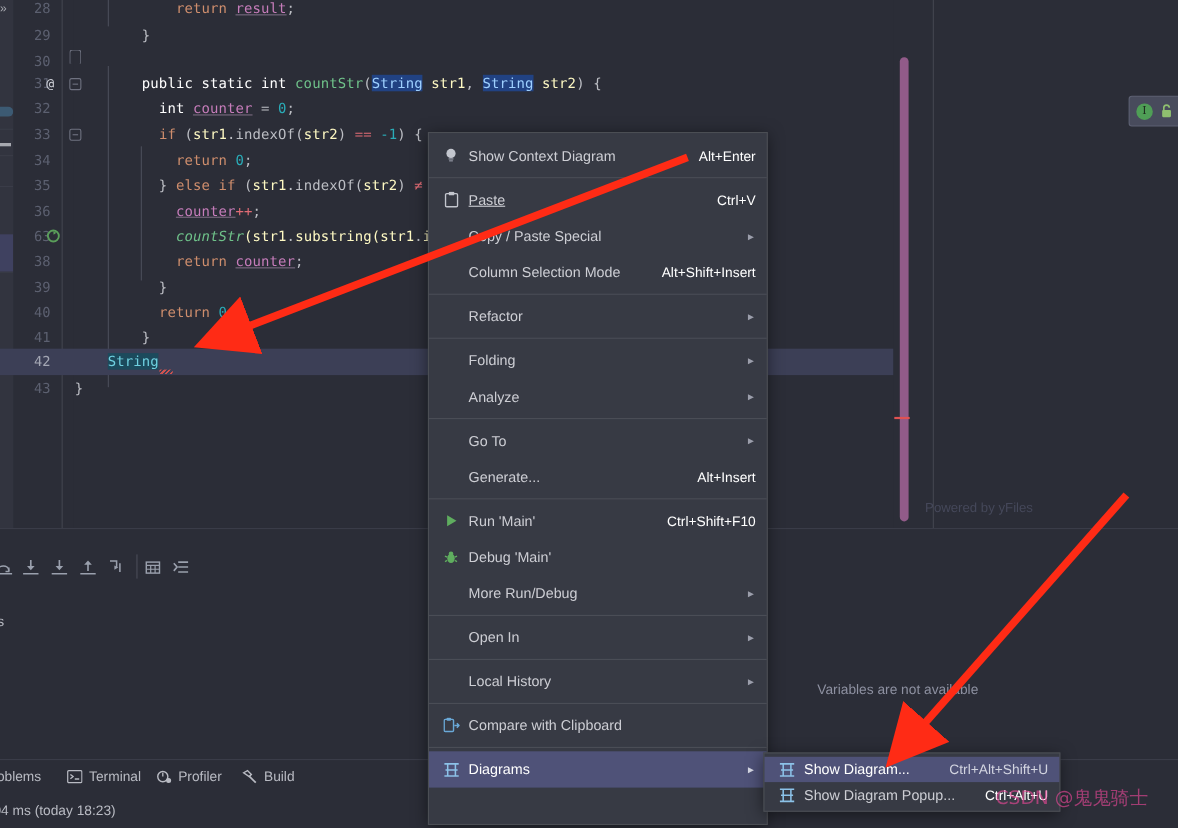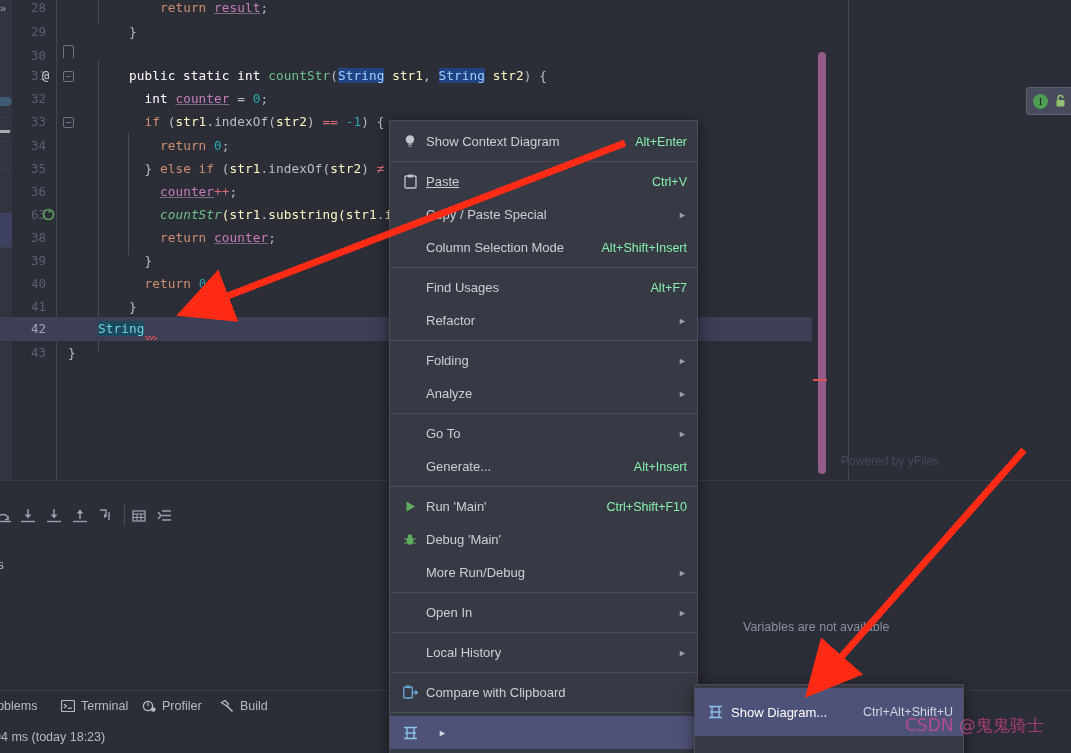--- a/index.html
+++ b/index.html
@@ -268,21 +268,21 @@
     color: #cdced4;
     box-sizing: border-box;
   }
   .mi .mi-icon {
     width: 20px; min-width: 20px;
     display: flex; align-items: center; justify-content: center;
     margin-right: 6px;
   }
   .mi .mi-label { flex: 1; white-space: nowrap; }
   .mi .mi-short {
-    color: #86efac;
+    color: #ffffff;
     font-size: 12.5px;
     margin-left: 12px;
     white-space: nowrap;
   }
   .mi .mi-arrow {
     color: #9b9eab;
     font-size: 9px;
     margin-left: 12px;
   }
   .mi.selected { background: #4f5278; color: #ffffff; }
@@ -298,21 +298,21 @@
     position: absolute;
     left: 694px; top: 684px;
     width: 270px;
     background: #373a44;
     border: 1px solid #4b4e54;
     box-shadow: 0 3px 14px rgba(0,0,0,0.5);
     padding: 3px 0;
     box-sizing: border-box;
     z-index: 50;
   }
-  .submenu .mi { height: 48px; }
+  .submenu .mi { height: 23px; }
 
   
   svg { display:block; }
 
   
   .arrows { position:absolute; left:0; top:0; width:1071px; height:753px; z-index: 60; pointer-events:none; }
 
   
   .watermark {
     position: absolute;
@@ -593,25 +593,20 @@
     </div>
 
     <div class="mi">
       <span class="mi-icon"></span>
       <span class="mi-label">Column Selection Mode</span>
       <span class="mi-short">Alt+Shift+Insert</span>
     </div>
 
     <div class="mi-sep"></div>
 
-    <div class="mi">
-      <span class="mi-icon"></span>
-      <span class="mi-label">Find Usages</span>
-      <span class="mi-short">Alt+F7</span>
-    </div>
 
     <div class="mi">
       <span class="mi-icon"></span>
       <span class="mi-label">Refactor</span>
       <span class="mi-arrow">►</span>
     </div>
 
     <div class="mi-sep"></div>
 
     <div class="mi">
@@ -706,20 +701,21 @@
     <div class="mi selected">
       <span class="mi-icon">
         <svg width="15" height="14" viewBox="0 0 15 14">
             <line x1="1" y1="1.5" x2="14" y2="1.5" stroke="#8cc2e8" stroke-width="1.5"></line>
             <line x1="1" y1="12.5" x2="14" y2="12.5" stroke="#8cc2e8" stroke-width="1.5"></line>
             <line x1="4" y1="1.5" x2="4" y2="12.5" stroke="#8cc2e8" stroke-width="1.4"></line>
             <line x1="11" y1="1.5" x2="11" y2="12.5" stroke="#8cc2e8" stroke-width="1.4"></line>
             <line x1="2" y1="7" x2="13" y2="7" stroke="#8cc2e8" stroke-width="1.4"></line>
           </svg>
       </span>
+      <span class="mi-label">Diagrams</span>
       <span class="mi-arrow">►</span>
     </div>
 
     <div class="mi">
       
       
     </div>
   </div>
 
   <div class="submenu">

